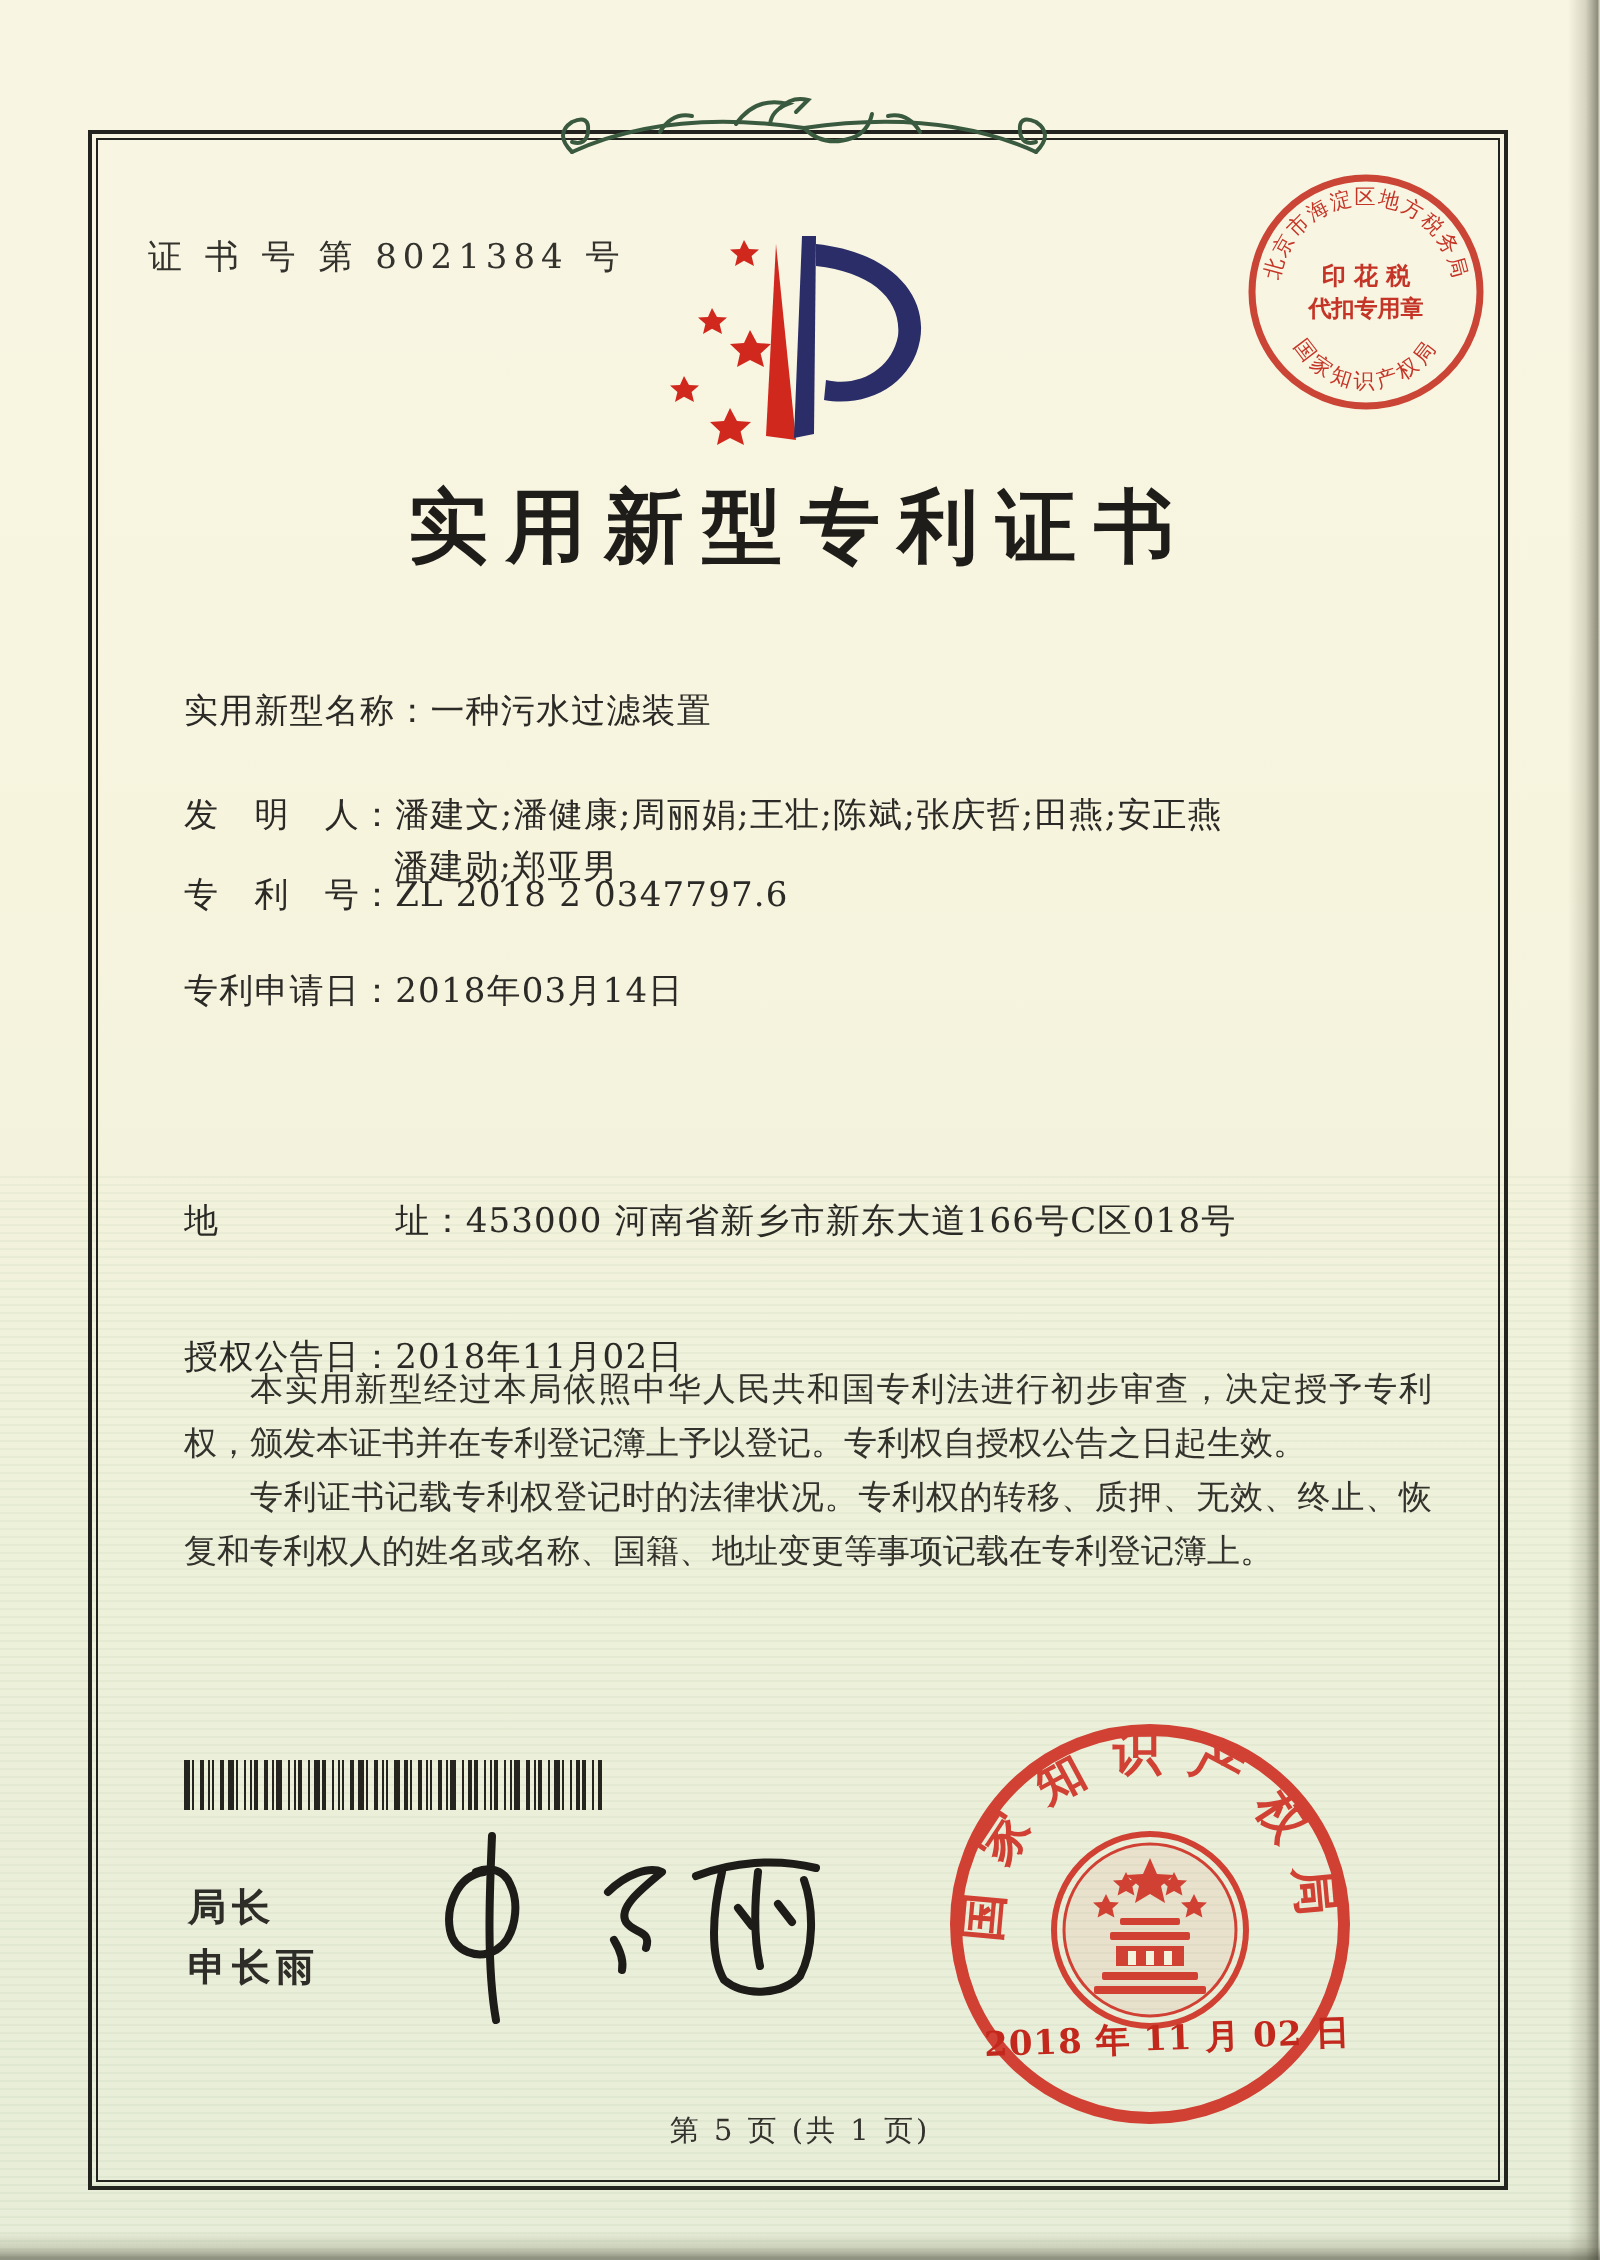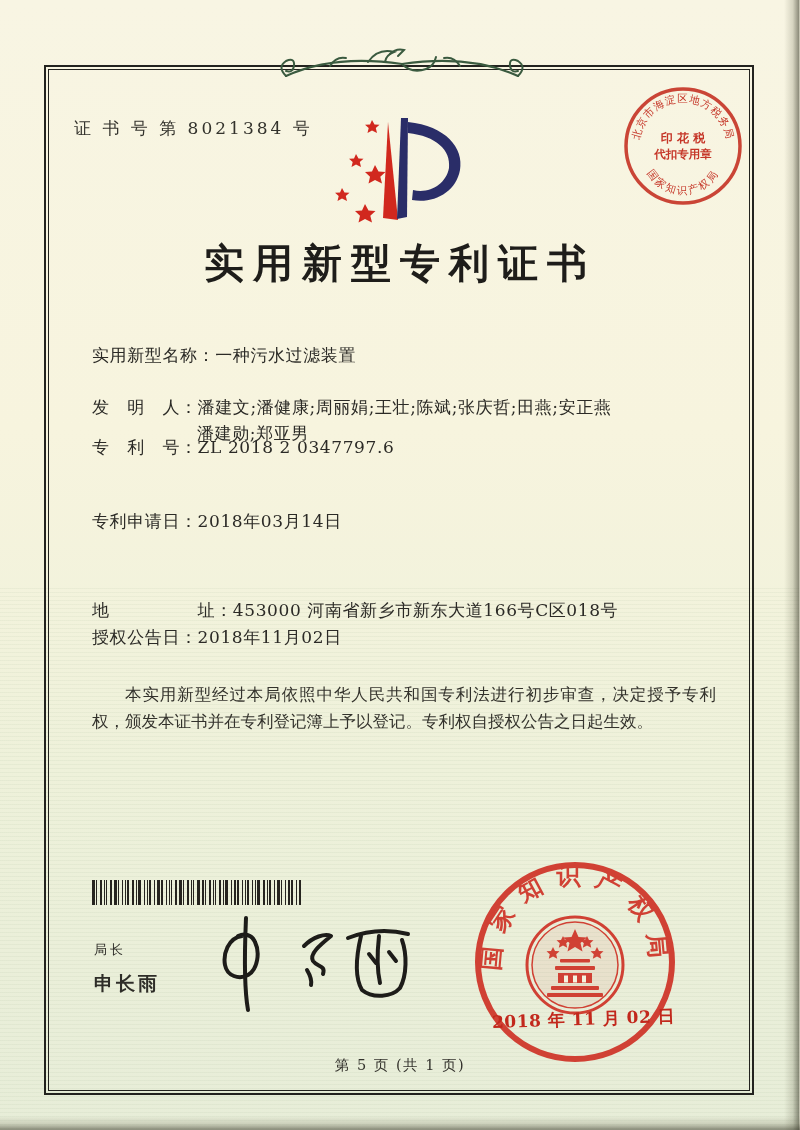--- a/index.html
+++ b/index.html
@@ -47,21 +47,21 @@
   .row .lab{color:#2b2a26;}
   .row .val{color:#2b2a26;}
   .paras{
     position:absolute;left:92px;top:681px;width:624px;
     font-size:16.5px;line-height:27px;text-align:justify;color:#33322c;
   }
   .paras p{margin:0;text-indent:2em;}
   .barcode{
     position:absolute;left:92px;top:880px;width:218px;height:25px;white-space:nowrap;overflow:hidden;
   }
-  .director-label{position:absolute;left:94px;top:941px;font-size:13px;font-weight:normal;letter-spacing:3px;color:#2e2d28;}
+  .director-label{position:absolute;left:94px;top:941px;font-size:19px;font-weight:bold;letter-spacing:3px;color:#2e2d28;}
   .director-name{position:absolute;left:94px;top:971px;font-size:19px;font-weight:bold;letter-spacing:3px;color:#2e2d28;}
   .signature{position:absolute;left:208px;top:910px;width:228px;height:112px;}
   .big-seal{position:absolute;left:468px;top:855px;width:214px;height:214px;}
   .seal-date{
     position:absolute;left:492px;top:1008px;width:175px;font-size:17px;font-weight:bold;
     color:#c2281c;letter-spacing:0.5px;transform:rotate(-2deg);white-space:nowrap;
   }
   .footer{
     position:absolute;left:0;top:1056px;width:100%;text-align:center;
     font-size:14.5px;letter-spacing:1.5px;color:#33322c;
@@ -134,35 +134,36 @@
     <span class="lab">实用新型名称：</span><span class="val">一种污水过滤装置</span>
   </div>
   <div class="row" style="top:422px;left:197px">
     <span class="val">潘建勋;郑亚男</span>
   </div>
 
   <div class="row" style="top:436px">
     <span class="lab">专　利　号：</span><span class="val">ZL 2018 2 0347797.6</span>
   </div>
 
-  <div class="row" style="top:510px">
+  <div class="row" style="top:484px">
     <span class="lab">专利申请日：</span><span class="val">2018年03月14日</span>
   </div>
 
 
   <div class="row" style="top:599px">
     <span class="lab">地　　　　　址：</span><span class="val">453000 河南省新乡市新东大道166号C区018号</span>
   </div>
 
-  <div class="row" style="top:626px">
+  <div class="row" style="top:667px">
     <span class="lab">授权公告日：</span><span class="val">2018年11月02日</span>
   </div>
 
   <div class="paras">
     <p>本实用新型经过本局依照中华人民共和国专利法进行初步审查，决定授予专利权，颁发本证书并在专利登记簿上予以登记。专利权自授权公告之日起生效。</p>
+    <p>专利证书记载专利权登记时的法律状况。专利权的转移、质押、无效、终止、恢复和专利权人的姓名或名称、国籍、地址变更等事项记载在专利登记簿上。</p>
   </div>
 
   <div class="barcode"><span style="display: inline-block; height: 100%; vertical-align: top; background: rgb(38, 36, 31); width: 3px; margin-right: 1px;"></span><span style="display: inline-block; height: 100%; vertical-align: top; background: rgb(38, 36, 31); width: 1px; margin-right: 3px;"></span><span style="display: inline-block; height: 100%; vertical-align: top; background: rgb(38, 36, 31); width: 2px; margin-right: 2px;"></span><span style="display: inline-block; height: 100%; vertical-align: top; background: rgb(38, 36, 31); width: 1px; margin-right: 1px;"></span><span style="display: inline-block; height: 100%; vertical-align: top; background: rgb(38, 36, 31); width: 1px; margin-right: 3px;"></span><span style="display: inline-block; height: 100%; vertical-align: top; background: rgb(38, 36, 31); width: 2px; margin-right: 2px;"></span><span style="display: inline-block; height: 100%; vertical-align: top; background: rgb(38, 36, 31); width: 3px; margin-right: 1px;"></span><span style="display: inline-block; height: 100%; vertical-align: top; background: rgb(38, 36, 31); width: 1px; margin-right: 3px;"></span><span style="display: inline-block; height: 100%; vertical-align: top; background: rgb(38, 36, 31); width: 1px; margin-right: 2px;"></span><span style="display: inline-block; height: 100%; vertical-align: top; background: rgb(38, 36, 31); width: 1px; margin-right: 1px;"></span><span style="display: inline-block; height: 100%; vertical-align: top; background: rgb(38, 36, 31); width: 2px; margin-right: 3px;"></span><span style="display: inline-block; height: 100%; vertical-align: top; background: rgb(38, 36, 31); width: 2px; margin-right: 2px;"></span><span style="display: inline-block; height: 100%; vertical-align: top; background: rgb(38, 36, 31); width: 1px; margin-right: 1px;"></span><span style="display: inline-block; height: 100%; vertical-align: top; background: rgb(38, 36, 31); width: 3px; margin-right: 3px;"></span><span style="display: inline-block; height: 100%; vertical-align: top; background: rgb(38, 36, 31); width: 1px; margin-right: 2px;"></span><span style="display: inline-block; height: 100%; vertical-align: top; background: rgb(38, 36, 31); width: 1px; margin-right: 1px;"></span><span style="display: inline-block; height: 100%; vertical-align: top; background: rgb(38, 36, 31); width: 2px; margin-right: 3px;"></span><span style="display: inline-block; height: 100%; vertical-align: top; background: rgb(38, 36, 31); width: 1px; margin-right: 2px;"></span><span style="display: inline-block; height: 100%; vertical-align: top; background: rgb(38, 36, 31); width: 3px; margin-right: 1px;"></span><span style="display: inline-block; height: 100%; vertical-align: top; background: rgb(38, 36, 31); width: 2px; margin-right: 3px;"></span><span style="display: inline-block; height: 100%; vertical-align: top; background: rgb(38, 36, 31); width: 1px; margin-right: 2px;"></span><span style="display: inline-block; height: 100%; vertical-align: top; background: rgb(38, 36, 31); width: 1px; margin-right: 1px;"></span><span style="display: inline-block; height: 100%; vertical-align: top; background: rgb(38, 36, 31); width: 1px; margin-right: 3px;"></span><span style="display: inline-block; height: 100%; vertical-align: top; background: rgb(38, 36, 31); width: 2px; margin-right: 2px;"></span><span style="display: inline-block; height: 100%; vertical-align: top; background: rgb(38, 36, 31); width: 3px; margin-right: 1px;"></span><span style="display: inline-block; height: 100%; vertical-align: top; background: rgb(38, 36, 31); width: 1px; margin-right: 3px;"></span><span style="display: inline-block; height: 100%; vertical-align: top; background: rgb(38, 36, 31); width: 2px; margin-right: 2px;"></span><span style="display: inline-block; height: 100%; vertical-align: top; background: rgb(38, 36, 31); width: 1px; margin-right: 1px;"></span><span style="display: inline-block; height: 100%; vertical-align: top; background: rgb(38, 36, 31); width: 1px; margin-right: 3px;"></span><span style="display: inline-block; height: 100%; vertical-align: top; background: rgb(38, 36, 31); width: 3px; margin-right: 2px;"></span><span style="display: inline-block; height: 100%; vertical-align: top; background: rgb(38, 36, 31); width: 2px; margin-right: 1px;"></span><span style="display: inline-block; height: 100%; vertical-align: top; background: rgb(38, 36, 31); width: 1px; margin-right: 3px;"></span><span style="display: inline-block; height: 100%; vertical-align: top; background: rgb(38, 36, 31); width: 2px; margin-right: 2px;"></span><span style="display: inline-block; height: 100%; vertical-align: top; background: rgb(38, 36, 31); width: 1px; margin-right: 1px;"></span><span style="display: inline-block; height: 100%; vertical-align: top; background: rgb(38, 36, 31); width: 1px; margin-right: 3px;"></span><span style="display: inline-block; height: 100%; vertical-align: top; background: rgb(38, 36, 31); width: 2px; margin-right: 2px;"></span><span style="display: inline-block; height: 100%; vertical-align: top; background: rgb(38, 36, 31); width: 1px; margin-right: 1px;"></span><span style="display: inline-block; height: 100%; vertical-align: top; background: rgb(38, 36, 31); width: 3px; margin-right: 3px;"></span><span style="display: inline-block; height: 100%; vertical-align: top; background: rgb(38, 36, 31); width: 1px; margin-right: 2px;"></span><span style="display: inline-block; height: 100%; vertical-align: top; background: rgb(38, 36, 31); width: 2px; margin-right: 1px;"></span><span style="display: inline-block; height: 100%; vertical-align: top; background: rgb(38, 36, 31); width: 2px; margin-right: 3px;"></span><span style="display: inline-block; height: 100%; vertical-align: top; background: rgb(38, 36, 31); width: 1px; margin-right: 2px;"></span><span style="display: inline-block; height: 100%; vertical-align: top; background: rgb(38, 36, 31); width: 1px; margin-right: 1px;"></span><span style="display: inline-block; height: 100%; vertical-align: top; background: rgb(38, 36, 31); width: 2px; margin-right: 3px;"></span><span style="display: inline-block; height: 100%; vertical-align: top; background: rgb(38, 36, 31); width: 1px; margin-right: 2px;"></span><span style="display: inline-block; height: 100%; vertical-align: top; background: rgb(38, 36, 31); width: 1px; margin-right: 1px;"></span><span style="display: inline-block; height: 100%; vertical-align: top; background: rgb(38, 36, 31); width: 3px; margin-right: 3px;"></span><span style="display: inline-block; height: 100%; vertical-align: top; background: rgb(38, 36, 31); width: 2px; margin-right: 2px;"></span><span style="display: inline-block; height: 100%; vertical-align: top; background: rgb(38, 36, 31); width: 1px; margin-right: 1px;"></span><span style="display: inline-block; height: 100%; vertical-align: top; background: rgb(38, 36, 31); width: 2px; margin-right: 3px;"></span><span style="display: inline-block; height: 100%; vertical-align: top; background: rgb(38, 36, 31); width: 1px; margin-right: 2px;"></span><span style="display: inline-block; height: 100%; vertical-align: top; background: rgb(38, 36, 31); width: 3px; margin-right: 1px;"></span><span style="display: inline-block; height: 100%; vertical-align: top; background: rgb(38, 36, 31); width: 1px; margin-right: 3px;"></span><span style="display: inline-block; height: 100%; vertical-align: top; background: rgb(38, 36, 31); width: 1px; margin-right: 2px;"></span><span style="display: inline-block; height: 100%; vertical-align: top; background: rgb(38, 36, 31); width: 2px; margin-right: 1px;"></span><span style="display: inline-block; height: 100%; vertical-align: top; background: rgb(38, 36, 31); width: 2px; margin-right: 3px;"></span><span style="display: inline-block; height: 100%; vertical-align: top; background: rgb(38, 36, 31); width: 1px; margin-right: 2px;"></span><span style="display: inline-block; height: 100%; vertical-align: top; background: rgb(38, 36, 31); width: 2px; margin-right: 1px;"></span></div>
 
   <div class="director-label">局长</div>
   <div class="director-name">申长雨</div>
 
   <svg class="signature" viewBox="0 0 228 112">
     <g fill="none" stroke="#1d1c19" stroke-width="4" stroke-linecap="round" stroke-linejoin="round">
       <path d="M34,26 C20,28 15,44 17,55 C19,66 31,70 40,65 C50,59 52,42 47,32 C44,25 37,23 30,26"></path>

